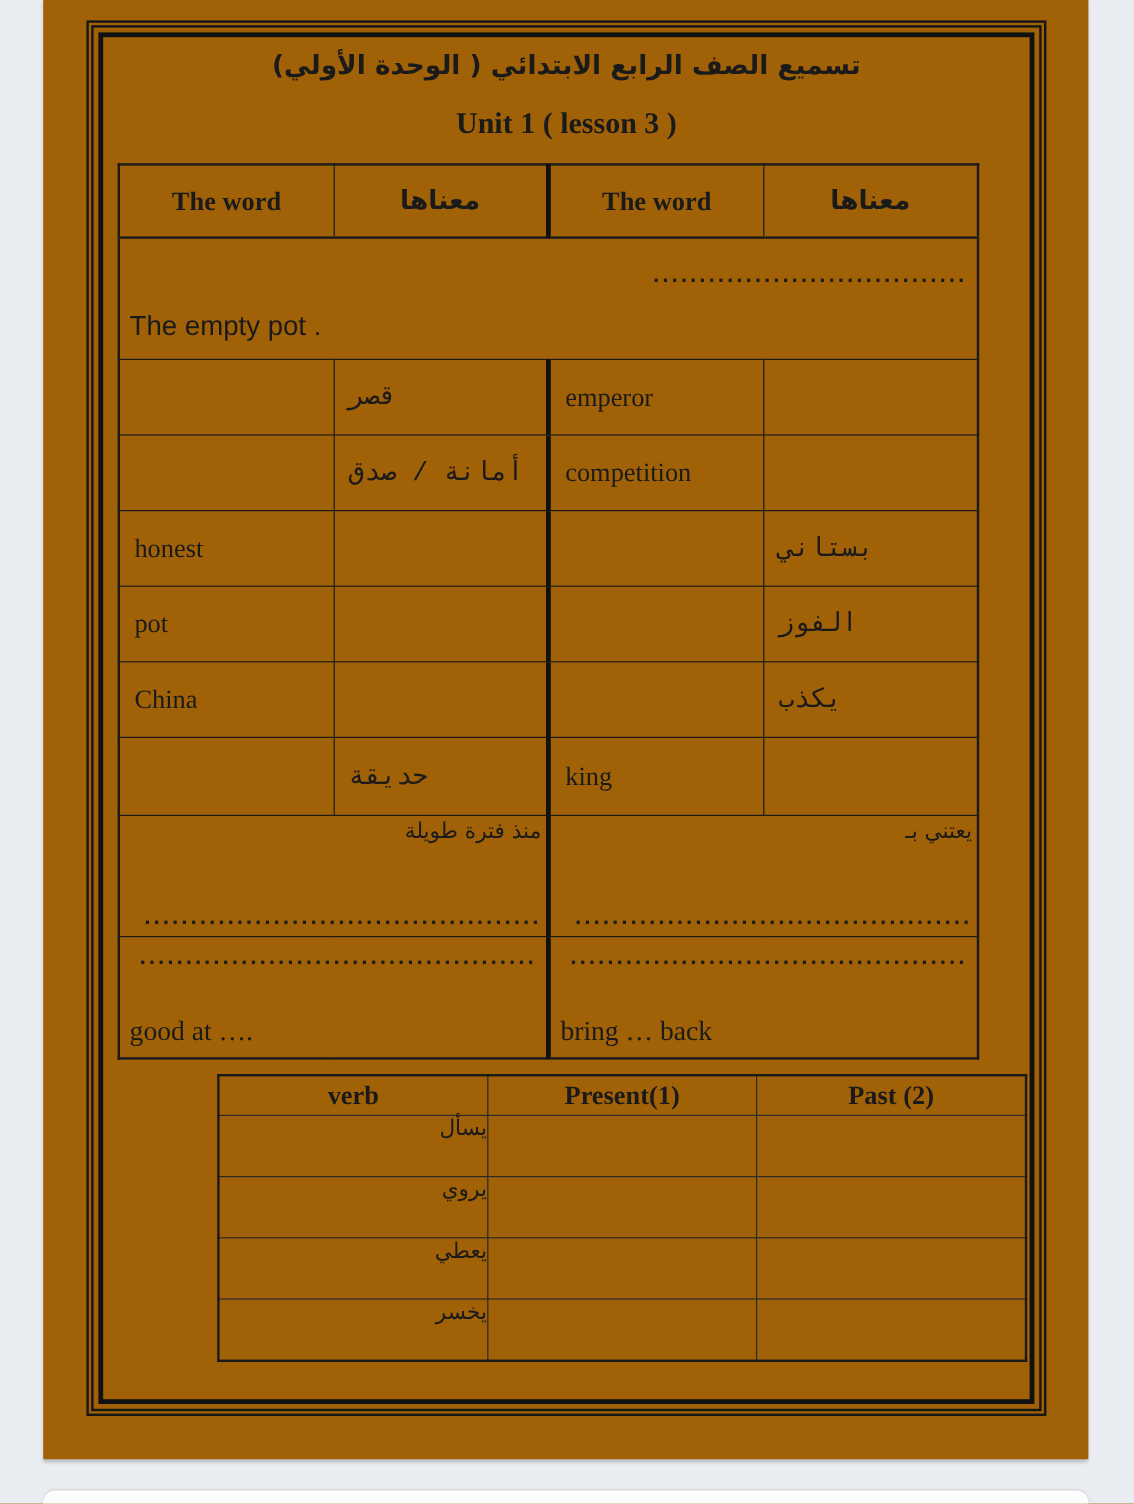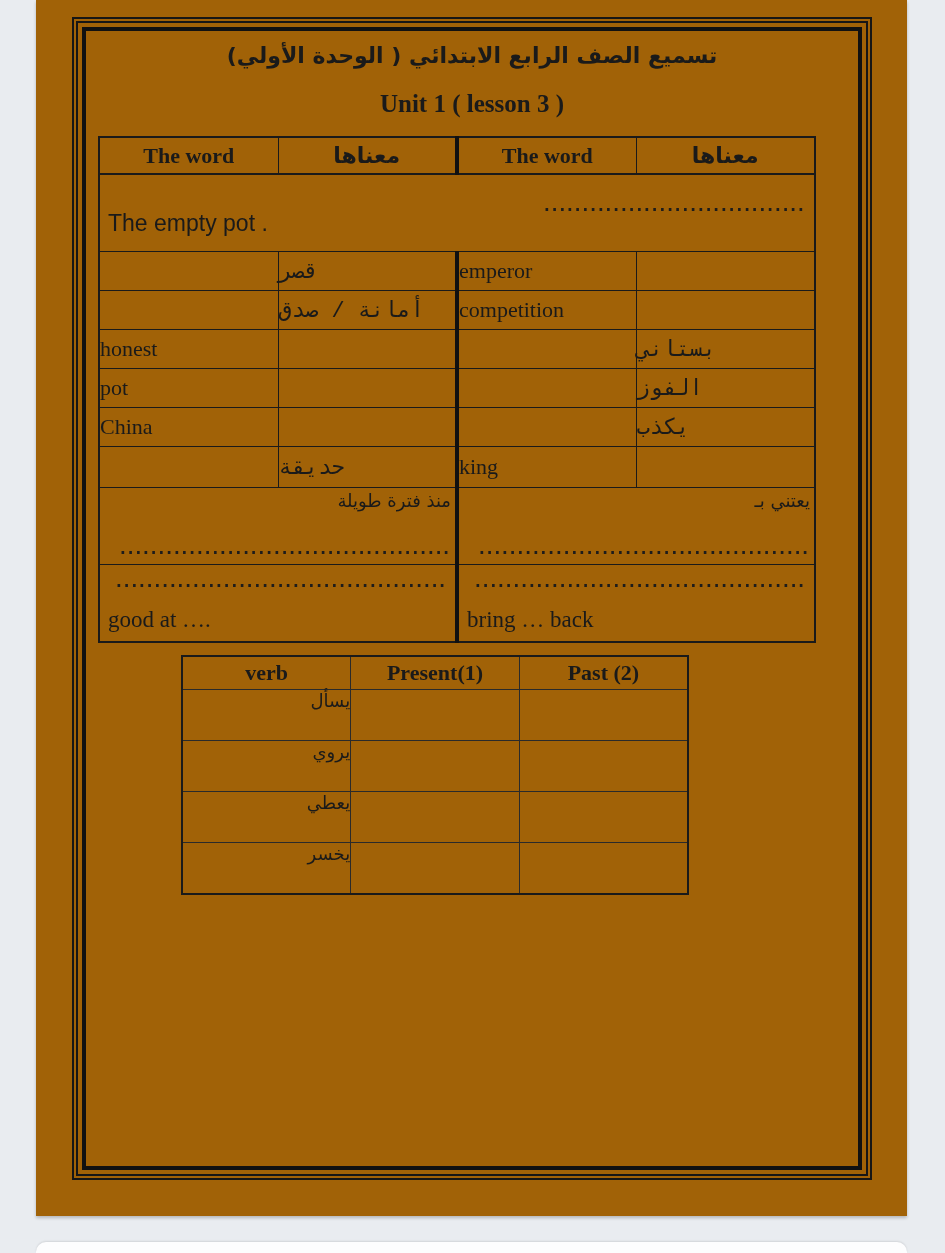--- a/index.html
+++ b/index.html
@@ -47,21 +47,21 @@
     font-family:"Liberation Serif",serif;font-weight:700;font-size:25px;line-height:30px;
   }
   
   table.vocab{
     margin:17px 0 0 12px;width:718px;
     border-collapse:collapse;table-layout:fixed;
     border:2px solid #1a1a1a;
   }
   table.vocab col{width:25%;}
   table.vocab th, table.vocab td{
-    border:1px solid #1a1a1a;padding:0;vertical-align:middle;
+    border:1px solid #1a1a1a;padding:12px;vertical-align:middle;
     font-size:22px;
   }
   table.vocab tr.vhead th{
     border-bottom:2px solid #1a1a1a;height:35px;text-align:center;
   }
   th.h-en{font-family:"Liberation Serif",serif;font-weight:700;font-size:22px;}
   th.h-ar{font-family:"DejaVu Sans",sans-serif;font-weight:700;font-size:17px;direction:rtl;}
   .mid{border-left:4px solid #111111 !important;}
   td.w-en{text-align:left;padding-left:6px;font-family:"Liberation Serif",serif;}
   td.m-ar{text-align:left;padding-right:3px;direction:rtl;
@@ -83,21 +83,21 @@
            font-family:"DejaVu Sans",sans-serif;font-size:18px;}
   .dots-bl{position:absolute;left:20px;bottom:8px;width:332px;}
   .dots-tl{position:absolute;left:16px;top:10px;width:332px;}
   .span-en{position:absolute;left:8px;bottom:8px;font-family:"Liberation Serif",serif;font-size:23px;}
   
   .verbs-title{
     margin-top:42px;text-align:center;direction:rtl;
     font-family:"DejaVu Sans",sans-serif;font-weight:700;font-size:21px;line-height:30px;
   }
   table.verbs{
-    margin:12px 0 0 95px;width:508px;
+    margin:12px 0 0 95px;width:675px;
     border-collapse:collapse;table-layout:fixed;
     border:2px solid #1a1a1a;
   }
   table.verbs col{width:33.33%;}
   table.verbs th, table.verbs td{border:1px solid #2a2a2a;padding:0;}
   table.verbs tr.vbhead th{
     height:32px;text-align:center;font-family:"Liberation Serif",serif;
     font-weight:700;font-size:22px;border-bottom:1.5px solid #2a2a2a;
   }
   table.verbs td{height:50px;vertical-align:top;}

